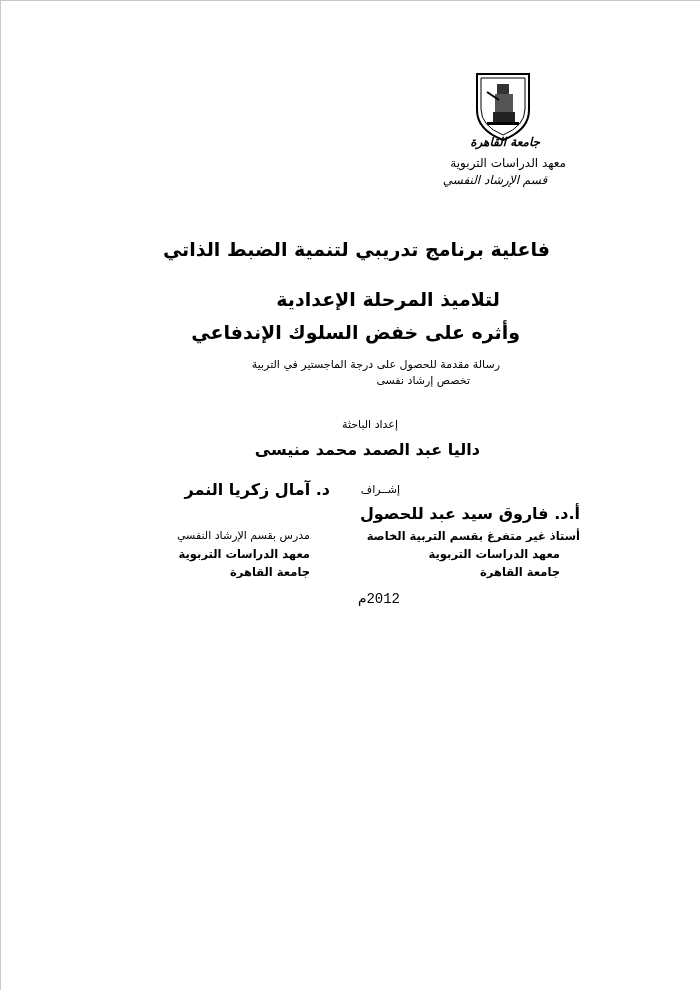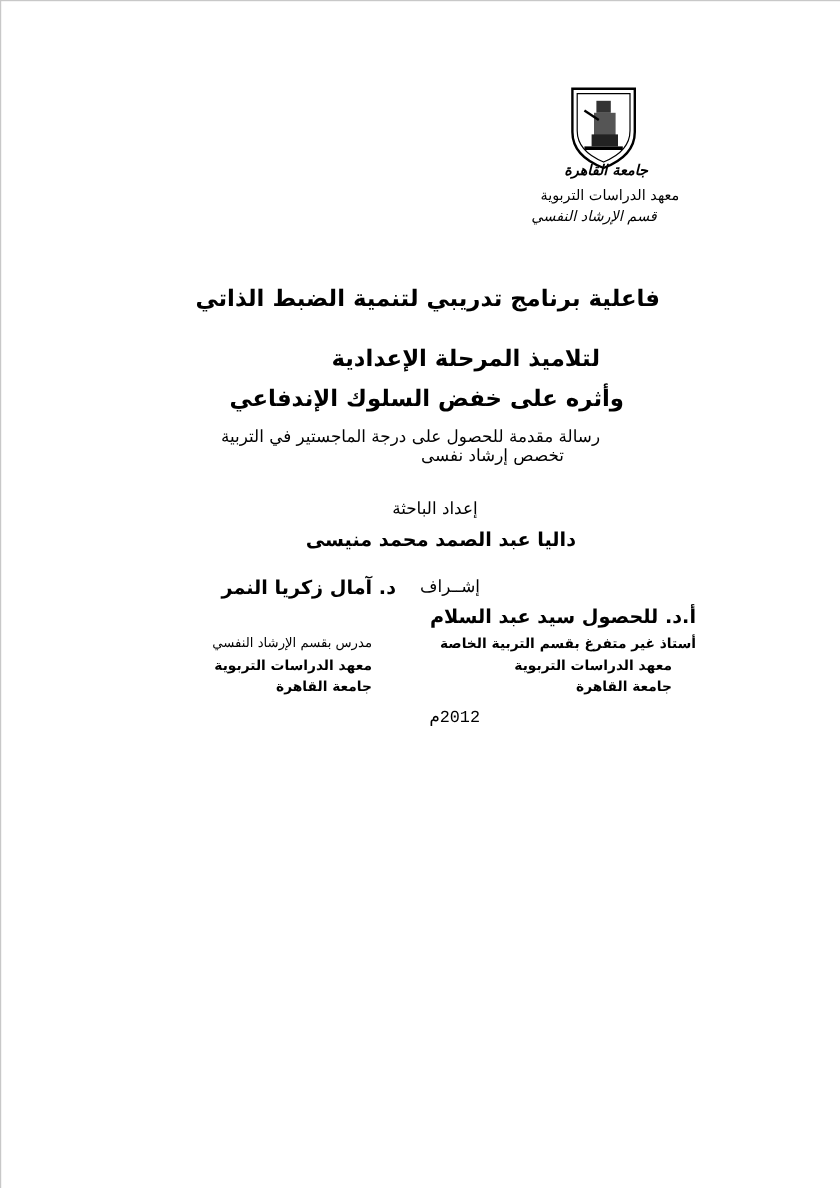--- a/index.html
+++ b/index.html
@@ -12,21 +12,21 @@
     box-sizing: border-box; border-top: 1px solid #c8c8c8; border-left: 1px solid #c8c8c8;
   }
   .abs { position: absolute; direction: rtl; white-space: nowrap; }
   .center { }
   .logo {
     position: absolute; left: 473px; top: 72px; width: 60px; height: 70px;
   }
   .uni-caption { position: absolute; left: 468px; top: 135px; width: 72px; height: 18px; }
   .inst { font-size: 12px; line-height: 15px; }
   .title { font-size: 19px; font-weight: bold; line-height: 24px; }
-  .sub { font-size: 14px; line-height: 15px; }
+  .sub { font-size: 11px; line-height: 15px; }
   .name-big { font-size: 16px; font-weight: bold; }
   .small { font-size: 11px; line-height: 16px; }
   .smallb { font-size: 11.5px; font-weight: bold; line-height: 16px; }
 </style>
 </head>
 <body>
 
 <div class="page-border"></div>
 
 <svg class="logo" viewBox="0 0 60 70">
@@ -48,21 +48,21 @@
 <div class="abs title center" style="left:200px; top:287px; width:300px;">لتلاميذ المرحلة الإعدادية</div>
 
 <div class="abs sub center" style="left:200px; top:357px; width:300px;">رسالة مقدمة للحصول على درجة الماجستير في التربية</div>
 <div class="abs sub center" style="left:230px; top:373px; width:240px;">تخصص إرشاد نفسى</div>
 
 <div class="abs sub center" style="left:278px; top:417px; width:120px;">إعداد الباحثة</div>
 <div class="abs name-big center" style="left:220px; top:440px; width:260px;">داليا عبد الصمد محمد منيسى</div>
 
 <div class="abs sub center" style="left:300px; top:482px; width:100px;">إشــراف</div>
 
-<div class="abs name-big center" style="left:340px; top:504px; width:240px;">أ.د. للحصول سيد عبد السلام</div>
+<div class="abs name-big center" style="left:340px; top:504px; width:240px;">أ.د. فاروق سيد عبد للحصول</div>
 <div class="abs smallb center" style="left:340px; top:528px; width:240px;">أستاذ غير متفرغ  بقسم التربية الخاصة</div>
 <div class="abs smallb center" style="left:340px; top:546px; width:220px;">معهد الدراسات التربوية</div>
 <div class="abs smallb center" style="left:340px; top:564px; width:220px;">جامعة القاهرة</div>
 
 <div class="abs name-big center" style="left:140px; top:480px; width:190px;">د. آمال زكريا النمر</div>
 <div class="abs small center" style="left:150px; top:528px; width:160px;">مدرس  بقسم الإرشاد النفسي</div>
 <div class="abs smallb center" style="left:150px; top:546px; width:160px;">معهد الدراسات التربوية</div>
 <div class="abs smallb center" style="left:150px; top:564px; width:160px;">جامعة القاهرة</div>
 
 <div class="abs center" style="left:300px; top:590px; width:100px; font-family:Liberation Mono, monospace; font-size:14px;">2012م</div>

